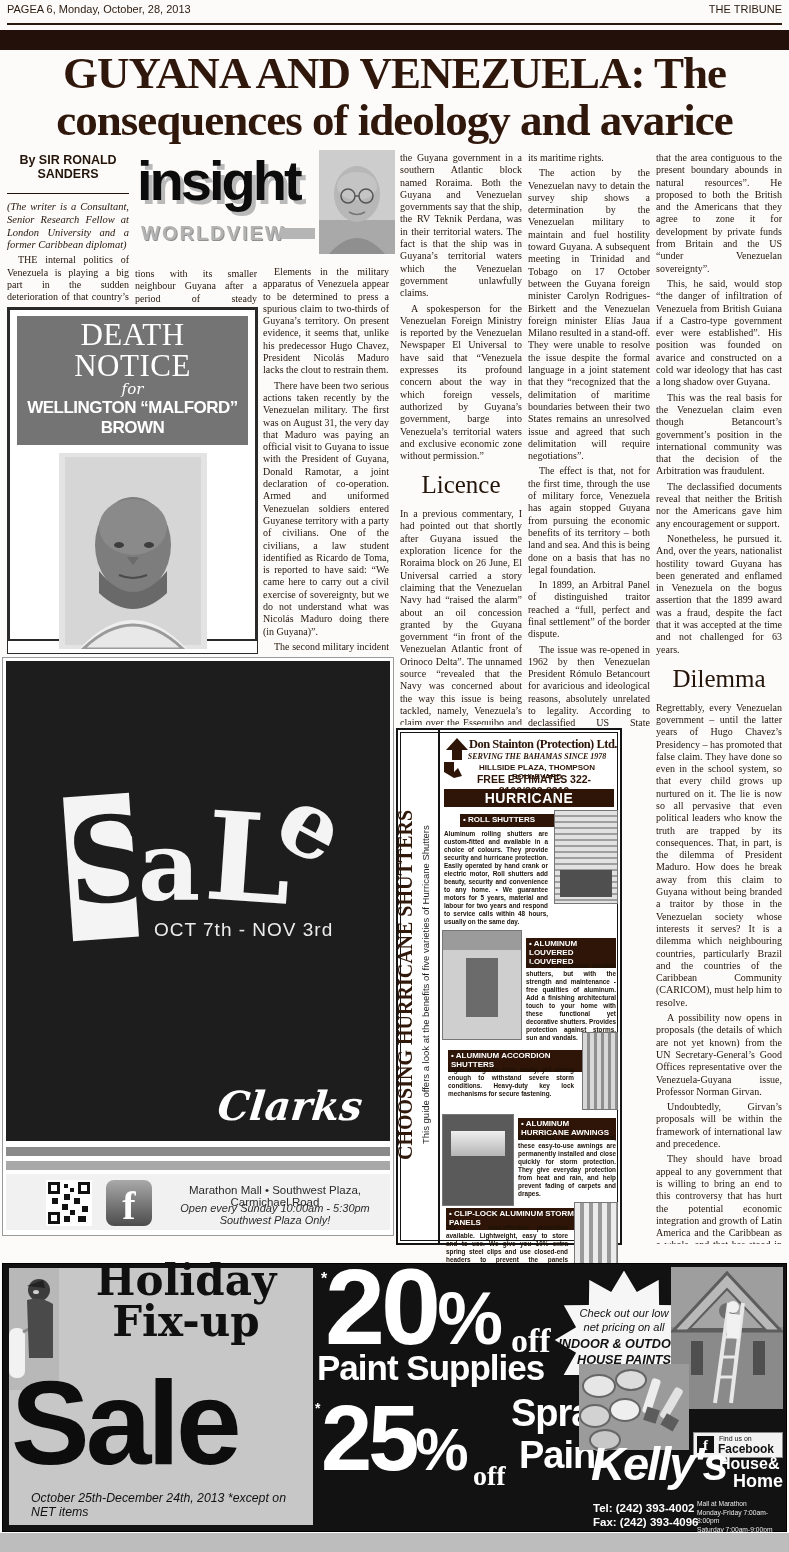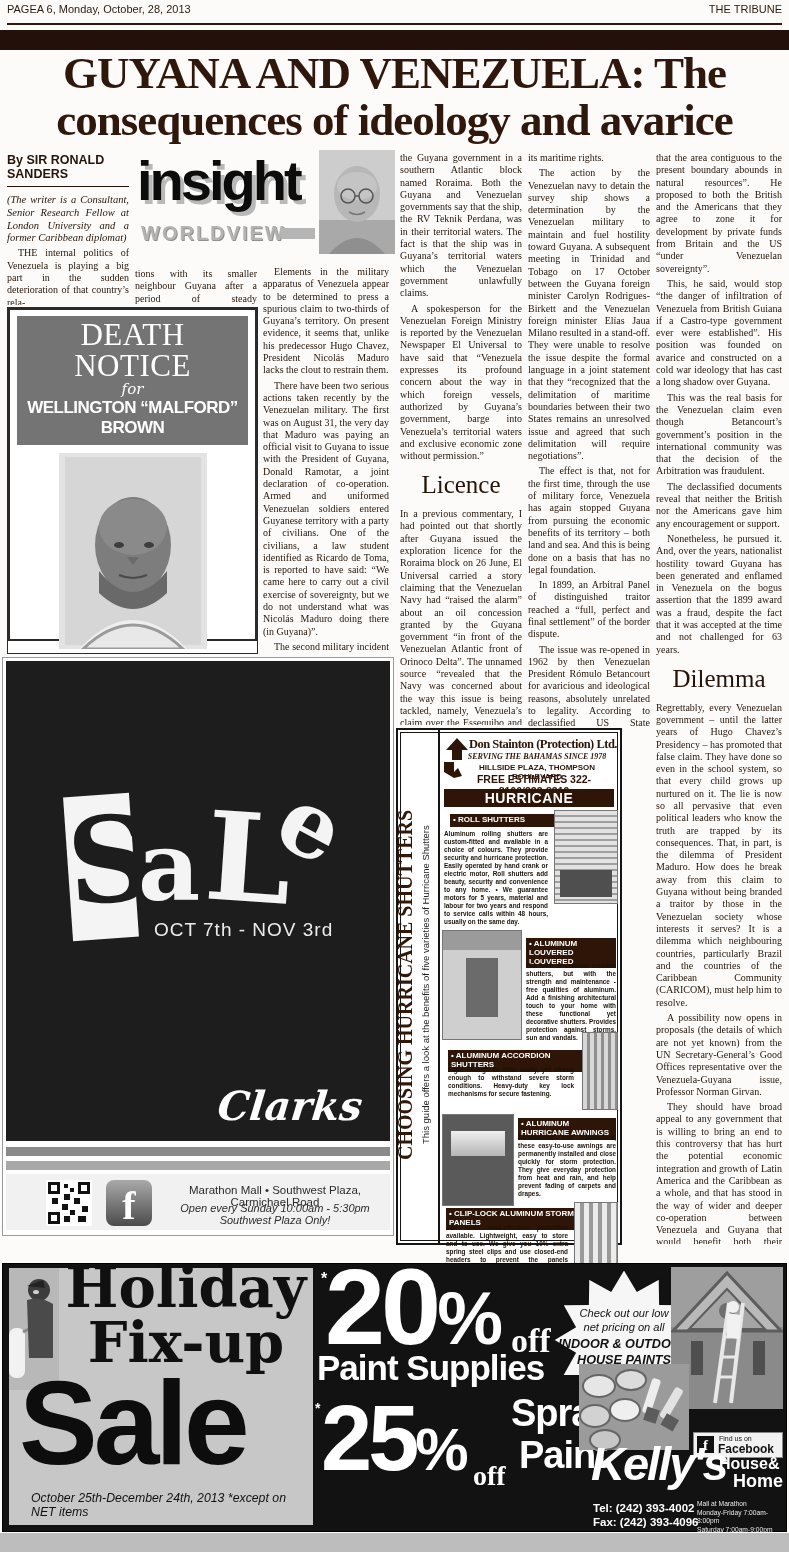--- a/index.html
+++ b/index.html
@@ -17,21 +17,21 @@
   
   .headline{position:absolute;top:50px;left:0;width:789px;text-align:center;
             font-family:"Liberation Serif",serif;font-weight:bold;font-size:45px;
             line-height:1.04;color:#2f170c;letter-spacing:-1px;}
 
   
   .col{position:absolute;font-size:10px;line-height:1.23;text-align:justify;color:#241409;overflow:hidden;}
   .col p.bp{margin:0 0 3px;text-indent:11px;}
   .cont p.bp:first-child{text-indent:0;}
   .byline{font-family:"Liberation Sans",sans-serif;font-weight:bold;font-size:12.5px;
-          line-height:1.15;text-align:left;margin-bottom:4px;}
+          line-height:1.15;text-align:center;margin-bottom:11px;}
   .byline-rule{border:none;border-top:1px solid #241409;margin:3px 0 7px;}
   .author-note{font-style:italic;font-size:10.5px;margin:0 0 2px;text-align:justify;}
   .subhead{font-size:25px;text-align:center;font-weight:normal;margin:8px 0 7px;color:#241409;}
 
   
   .insight-box{position:absolute;left:133px;top:150px;width:262px;height:112px;}
   .insight-word{position:absolute;left:4px;top:-2px;font-family:"Liberation Sans",sans-serif;
                 font-weight:bold;font-size:56px;letter-spacing:-3px;color:#0c0c0c;
                 text-shadow:4px 4px 0 #b9b9b9;}
   .worldview{position:absolute;left:8px;top:72px;font-family:"Liberation Sans",sans-serif;
@@ -121,22 +121,22 @@
   .ph-awning::after{content:"";position:absolute;left:12%;top:18%;width:76%;height:28%;
                     background:linear-gradient(180deg,#efefef,#b5b5b5);}
   .ph-panels{background:repeating-linear-gradient(90deg,#ececec 0 5px,#9a9a9a 5px 9px);}
 
   
   .kellys-ad{position:absolute;left:2px;top:1263px;width:785px;height:269px;background:#121212;
              border:1px solid #000;box-sizing:border-box;}
   .kp-panel{position:absolute;left:6px;top:4px;width:304px;height:257px;background:#c7c7c7;}
   .kp-painter{position:absolute;left:0;top:0;width:50px;height:122px;}
   .kp-holiday{position:absolute;left:52px;top:-8px;width:250px;text-align:center;
-              font-family:"DejaVu Serif",serif;font-weight:bold;font-size:56px;line-height:0.98;color:#101010;}
-  .kp-sale{position:absolute;left:10px;top:96px;width:300px;font-family:"Liberation Sans",sans-serif;
+              font-family:"DejaVu Serif",serif;font-weight:bold;font-size:42px;line-height:0.98;color:#101010;}
+  .kp-sale{position:absolute;left:2px;top:96px;width:300px;font-family:"Liberation Sans",sans-serif;
            font-weight:bold;font-size:118px;line-height:1;color:#0d0d0d;letter-spacing:-4px;}
   .kp-dates{position:absolute;left:22px;bottom:6px;width:280px;font-family:"Liberation Sans",sans-serif;
             font-style:italic;font-size:12.3px;color:#111;}
   .k-mid{position:absolute;left:312px;top:0;width:260px;height:267px;color:#fff;
          font-family:"Liberation Sans",sans-serif;font-weight:bold;}
   .k-star1{position:absolute;left:6px;top:6px;font-size:16px;}
   .k-20{position:absolute;left:10px;top:-20px;font-size:108px;letter-spacing:-4px;}
   .k-pct1{font-size:74px;letter-spacing:0;}
   .k-off1{position:absolute;left:196px;top:58px;font-size:34px;font-family:"Liberation Serif",serif;}
   .k-paint-supplies{position:absolute;left:2px;top:84px;font-size:35px;letter-spacing:-1px;}
@@ -249,20 +249,21 @@
         <p class="bp">that the area contiguous to the present boundary abounds in natural resources”.  He proposed to both the British and the Americans that they agree to zone it for development by private funds from Britain and the US “under Venezuelan sovereignty”.</p>
         <p class="bp">This, he said, would stop “the danger of infiltration of Venezuela from British Guiana if a Castro-type government ever were established”. His position was founded on avarice and constructed on a cold war ideology that has cast a long shadow over Guyana.</p>
         <p class="bp">This was the real basis for the Venezuelan claim even though Betancourt’s government’s position in the international community was that the decision of the Arbitration was fraudulent.</p>
         <p class="bp">The declassified documents reveal that neither the British nor the Americans gave him any encouragement or support.</p>
         <p class="bp">Nonetheless, he pursued it. And, over the years, nationalist hostility toward Guyana has been generated and enflamed in Venezuela on the bogus assertion that the 1899 award was a fraud, despite the fact that it was accepted at the time and not challenged for 63 years.</p>
       </div>
     <div class="subhead">Dilemma</div>
     <div>
         <p class="bp">Regrettably, every Venezuelan government – until the latter years of Hugo Chavez’s Presidency – has promoted that false claim. They have done so even in the school system, so that every child grows up nurtured on it. The lie is now so all pervasive that even political leaders who know the truth are trapped by its consequences. That, in part, is the dilemma of President Maduro.  How does he break away from this claim to Guyana without being branded a traitor by those in the Venezuelan society whose interests it serves? It is a dilemma which neighbouring countries, particularly Brazil and the countries of the Caribbean Community (CARICOM), must help him to resolve.</p>
         <p class="bp">A possibility now opens in proposals (the details of which are not yet known) from the UN Secretary-General’s Good Offices representative over the Venezuela-Guyana issue, Professor Norman Girvan.</p>
+        <p class="bp">Undoubtedly, Girvan’s proposals will be within the framework of international law and precedence.</p>
         <p class="bp">They should have broad appeal to any government that is willing to bring an end to this controversy that has hurt the potential economic integration and growth of Latin America and the Caribbean as a whole, and that has stood in the way of wider and deeper co-operation between Venezuela and Guyana that would benefit both their peoples.</p>
       </div>
 
   </div>
 
   <div class="death-notice">
     <div class="dn-inner">
       <div class="dn-header">
         <div class="dn-title">DEATH NOTICE</div>
         <div class="dn-for">for</div>
@@ -339,21 +340,21 @@
       <svg class="ds-arrows" viewBox="0 0 30 40">
         <path d="M15 0 L26 12 L20 12 L20 22 L10 22 L10 12 L4 12 Z" fill="#2e1507"></path>
         <path d="M2 24 L12 24 L12 34 L16 30 L20 38 L12 40 L2 34 Z" fill="#2e1507"></path>
       </svg>
       <div class="ds-company">Don Stainton (Protection) Ltd.</div>
       <div class="ds-tagline">SERVING THE BAHAMAS SINCE 1978</div>
       <div class="ds-address">HILLSIDE PLAZA, THOMPSON BOULEVARD</div>
       <div class="ds-estimates">FREE ESTIMATES 322-8160/322-8219</div>
       <div class="ds-banner">HURRICANE SHUTTERS</div>
 
-      <div class="ds-label" style="left:8px;top:82px;width:100px;">• ROLL SHUTTERS</div>
+      <div class="ds-label" style="left:18px;top:82px;width:100px;">• ROLL SHUTTERS</div>
       <div class="ds-text" style="left:2px;top:98px;width:104px;height:96px;">Aluminum rolling shutters are custom-fitted and available in a choice of colours. They provide security and hurricane protection. Easily operated by hand crank or electric motor, Roll shutters add beauty, security and convenience to any home. • We guarantee motors for 5 years, material and labour for two years and respond to service calls within 48 hours, usually on the same day.</div>
       <div class="ds-photo ph-roll" style="left:112px;top:78px;width:62px;height:92px;"></div>
 
       <div class="ds-photo ph-louver" style="left:0;top:198px;width:78px;height:108px;"></div>
       <div class="ds-label" style="left:84px;top:206px;width:90px;box-sizing:border-box;">• ALUMINUM LOUVERED LOUVERED</div>
       <div class="ds-text" style="left:84px;top:230px;width:90px;height:84px;">The look of colonial wooden shutters, but with the strength and maintenance - free qualities of aluminum. Add a finishing architectural touch to your home with these functional yet decorative shutters. Provides protection against storms, sun and vandals.</div>
 
       <div class="ds-label" style="left:6px;top:318px;width:128px;">• ALUMINUM ACCORDION SHUTTERS</div>
       <div class="ds-text" style="left:6px;top:334px;width:126px;height:40px;">Light enough to slide easily, yet strong enough to withstand severe storm conditions. Heavy-duty key lock mechanisms for secure fastening.</div>
       <div class="ds-photo ph-accordion" style="left:140px;top:300px;width:34px;height:76px;"></div>

